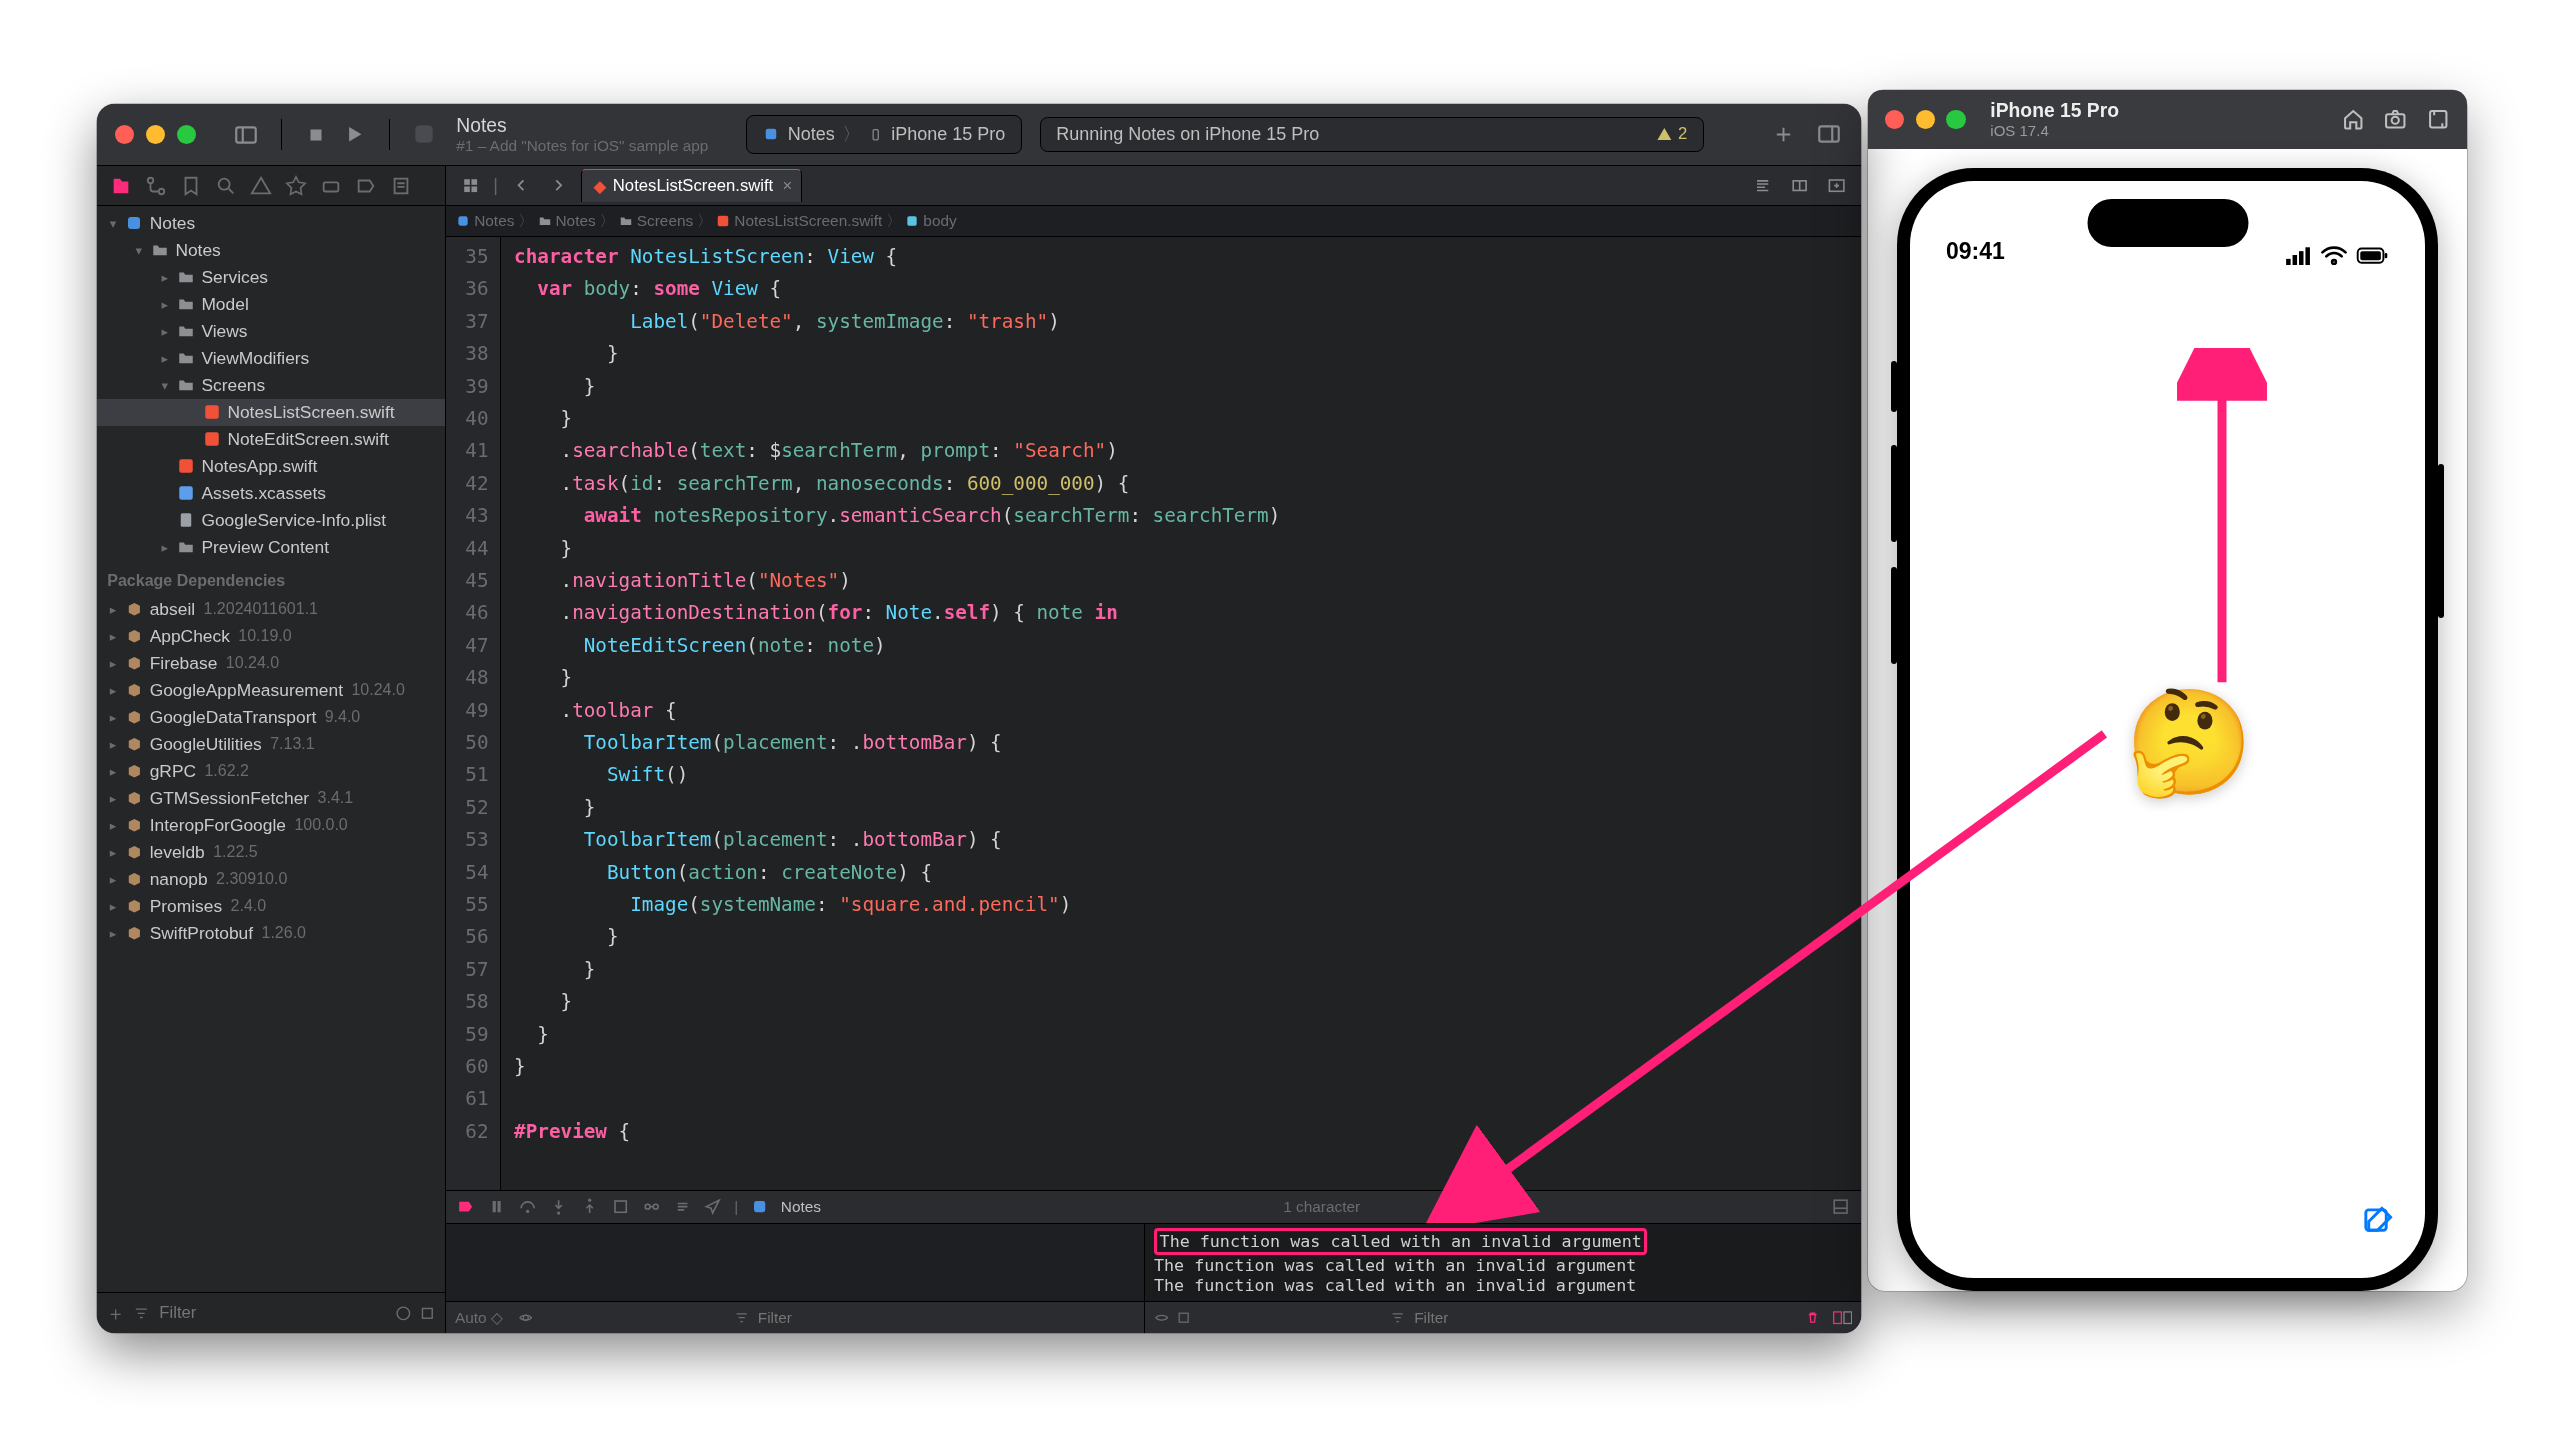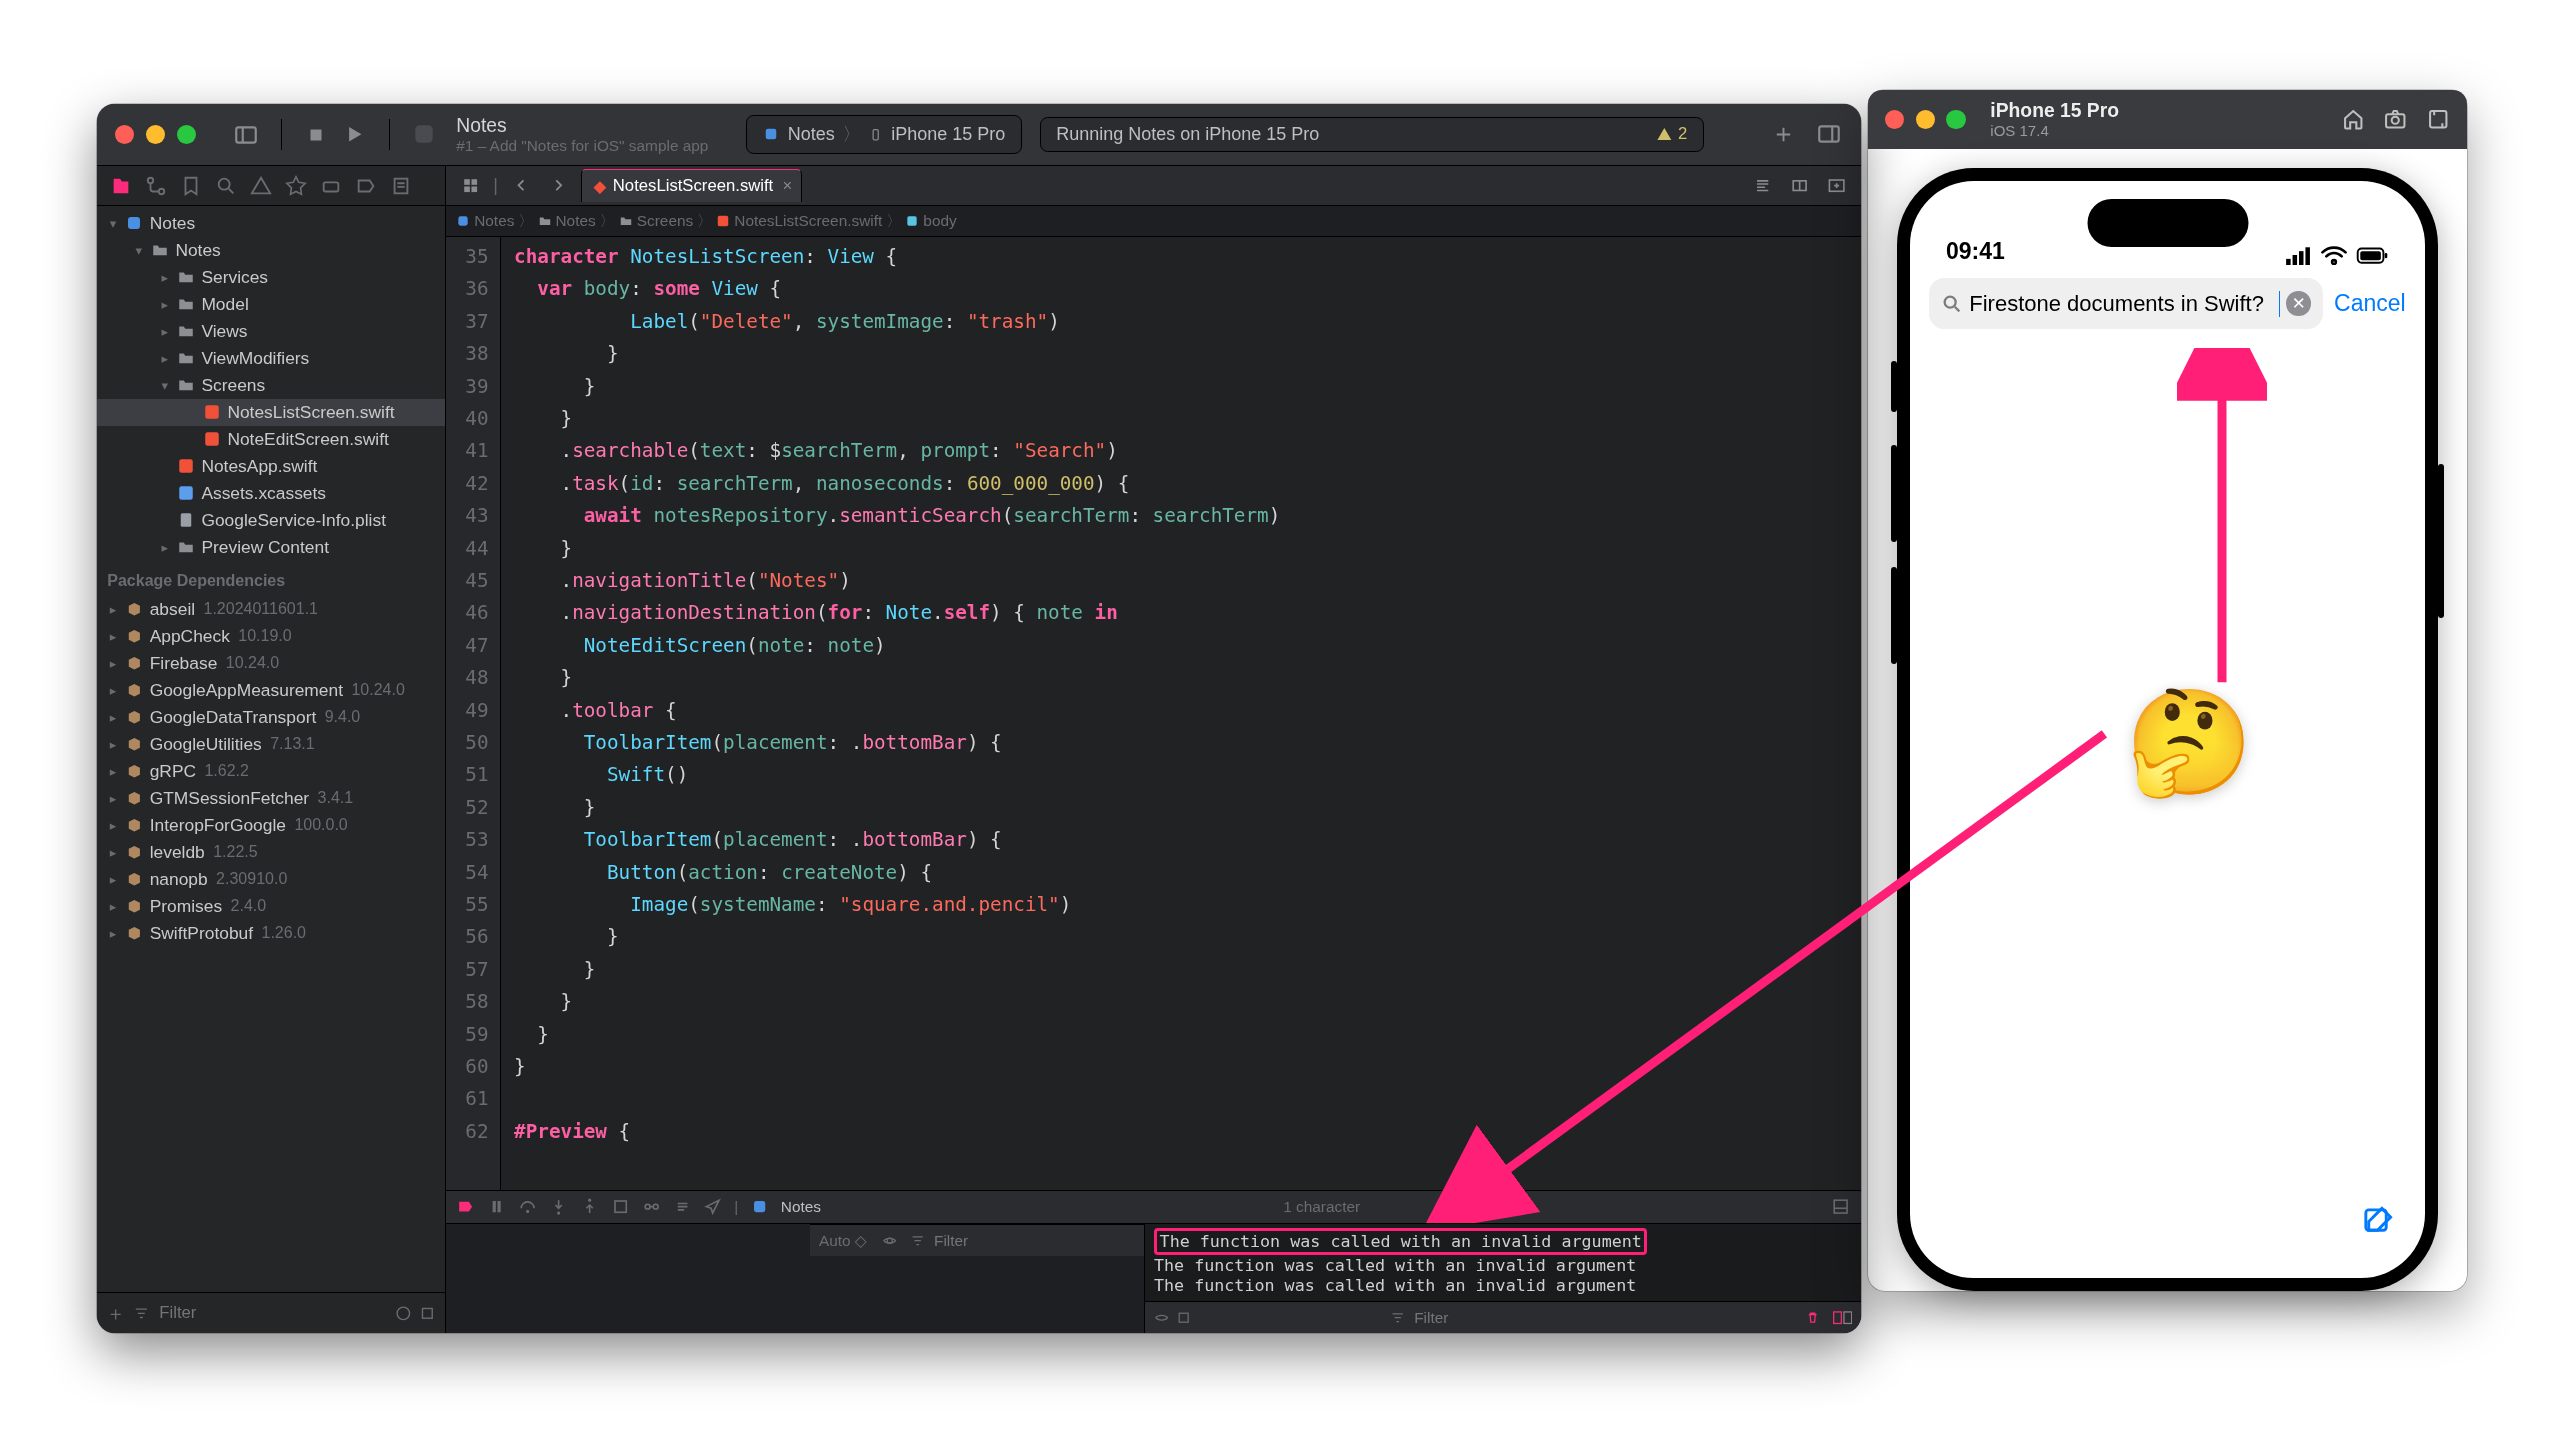--- a/index.html
+++ b/index.html
@@ -131,21 +131,21 @@
   .debug-area { height: 142px; border-top:0.6px solid #000; display:flex; flex-direction:column;}
   .debug-toolbar {
     height:32px; background:#2b2c30; border-bottom:0.6px solid #000;
     display:flex; align-items:center; justify-content:space-between;
     padding:0 10.3px; color:var(--xcode-text-dimmer); font-size:15.4px;
   }
   .dbg-icons{display:flex; gap:11.6px; align-items:center;}
   .dbg-icons .ico{width:19.3px;height:19.3px;}
   .dbg-icons .blue{color:#4a90e2;}
   .console-split{flex:1; display:flex;}
-  .console-left{flex:1; border-right:0.6px solid #000; display:flex; flex-direction:row;gap:39px;}
+  .console-left{flex:1; border-right:0.6px solid #000; display:flex; flex-direction:column;gap:39px;}
   .console-right{flex:1; display:flex; flex-direction:column; background:#1a1b1d; color:#d0d0d0; font-family:"SF Mono",Menlo,monospace; font-size:16.7px; padding:3.9px 9px; overflow:auto; white-space:pre; position:relative;}
   .console-highlight { border:3.2px solid #ff1f77; padding:0.6px 2.6px; display:inline-block; border-radius:3.9px;}
   .console-filter{height:31px; border-top:0.6px solid #000; display:flex; align-items:center; padding:0 9px; gap:6.4px; color:var(--xcode-text-dimmer); font-size:15.4px; background:#2b2c30;}
 
   
   .sim-window {
     position: absolute;
     right: 109px; top: 90px;
     width: 599px;
     border-radius: 16.7px;
@@ -882,31 +882,20 @@
               <path d="M20 28a3 3 0 100-6 3 3 0 000 6zM8 16c7-7 17-7 24 0M2 10c10-10 26-10 36 0" fill="none" stroke="#000" stroke-width="4" stroke-linecap="round"></path>
             </svg>
           <svg class="sb-ico" viewBox="0 0 48 30" style="width:33px">
               <rect x="1" y="4" width="40" height="22" rx="6" fill="none" stroke="#000" stroke-width="3"></rect>
               <rect x="5" y="8" width="32" height="14" rx="3" fill="#000"></rect>
               <rect x="43" y="11" width="4" height="8" rx="2" fill="#000"></rect>
             </svg>
         </div>
       </div>
 
-      <div class="search-row">
-        <div class="search-field">
-          <svg class="mag" width="22" height="22" viewBox="0 0 24 24">
-              <circle cx="10" cy="10" r="6" fill="none" stroke="currentColor" stroke-width="2.5"></circle>
-              <path d="M15 15l5 5" stroke="currentColor" stroke-width="2.5"></path>
-            </svg>
-          <span style="flex:1; white-space:nowrap; overflow:hidden; border-right:1.3px solid #007aff; padding-right:0.6px">Firestone documents in Swift?</span>
-          <span class="clear">✕</span>
-        </div>
-        <span class="cancel-link">Cancel</span>
-      </div>
 
       <div class="compose-btn">
         <svg viewBox="0 0 24 24">
             <rect x="4" y="4" width="14" height="14" rx="2" fill="none" stroke="#007aff" stroke-width="2"></rect>
             <path d="M15 3l6 6-9 9H6v-6z" fill="none" stroke="#007aff" stroke-width="2"></path>
           </svg>
       </div>
     </div>
   </div>
 </div>

